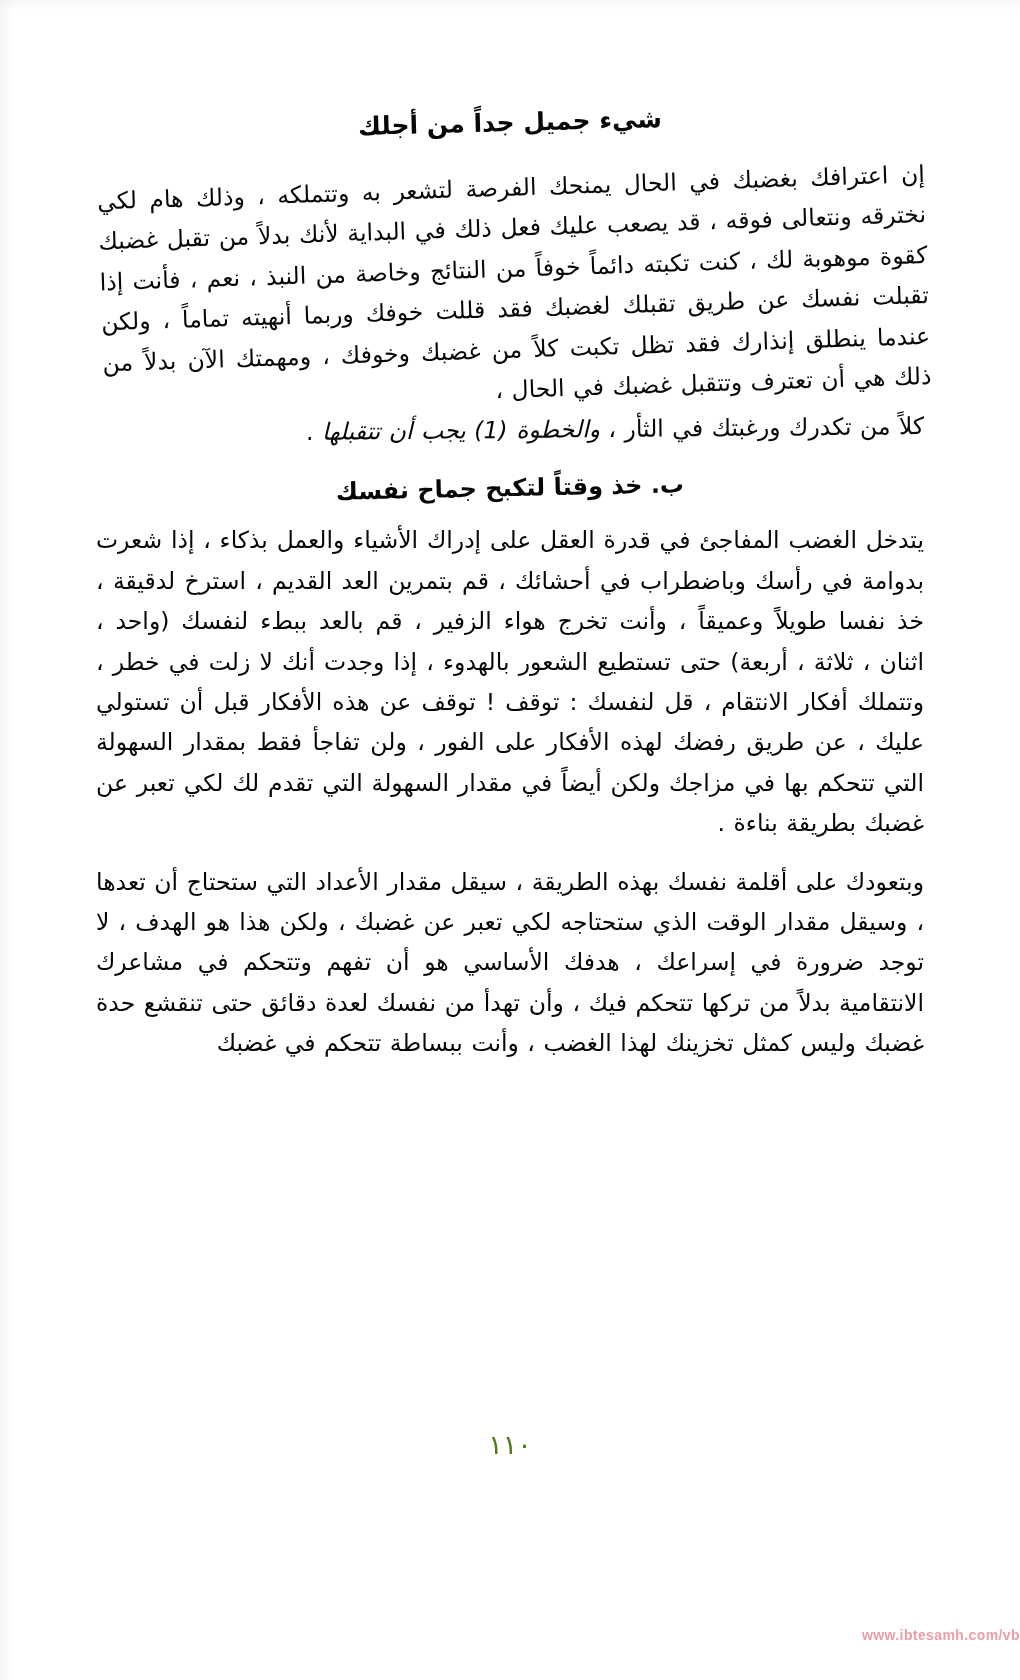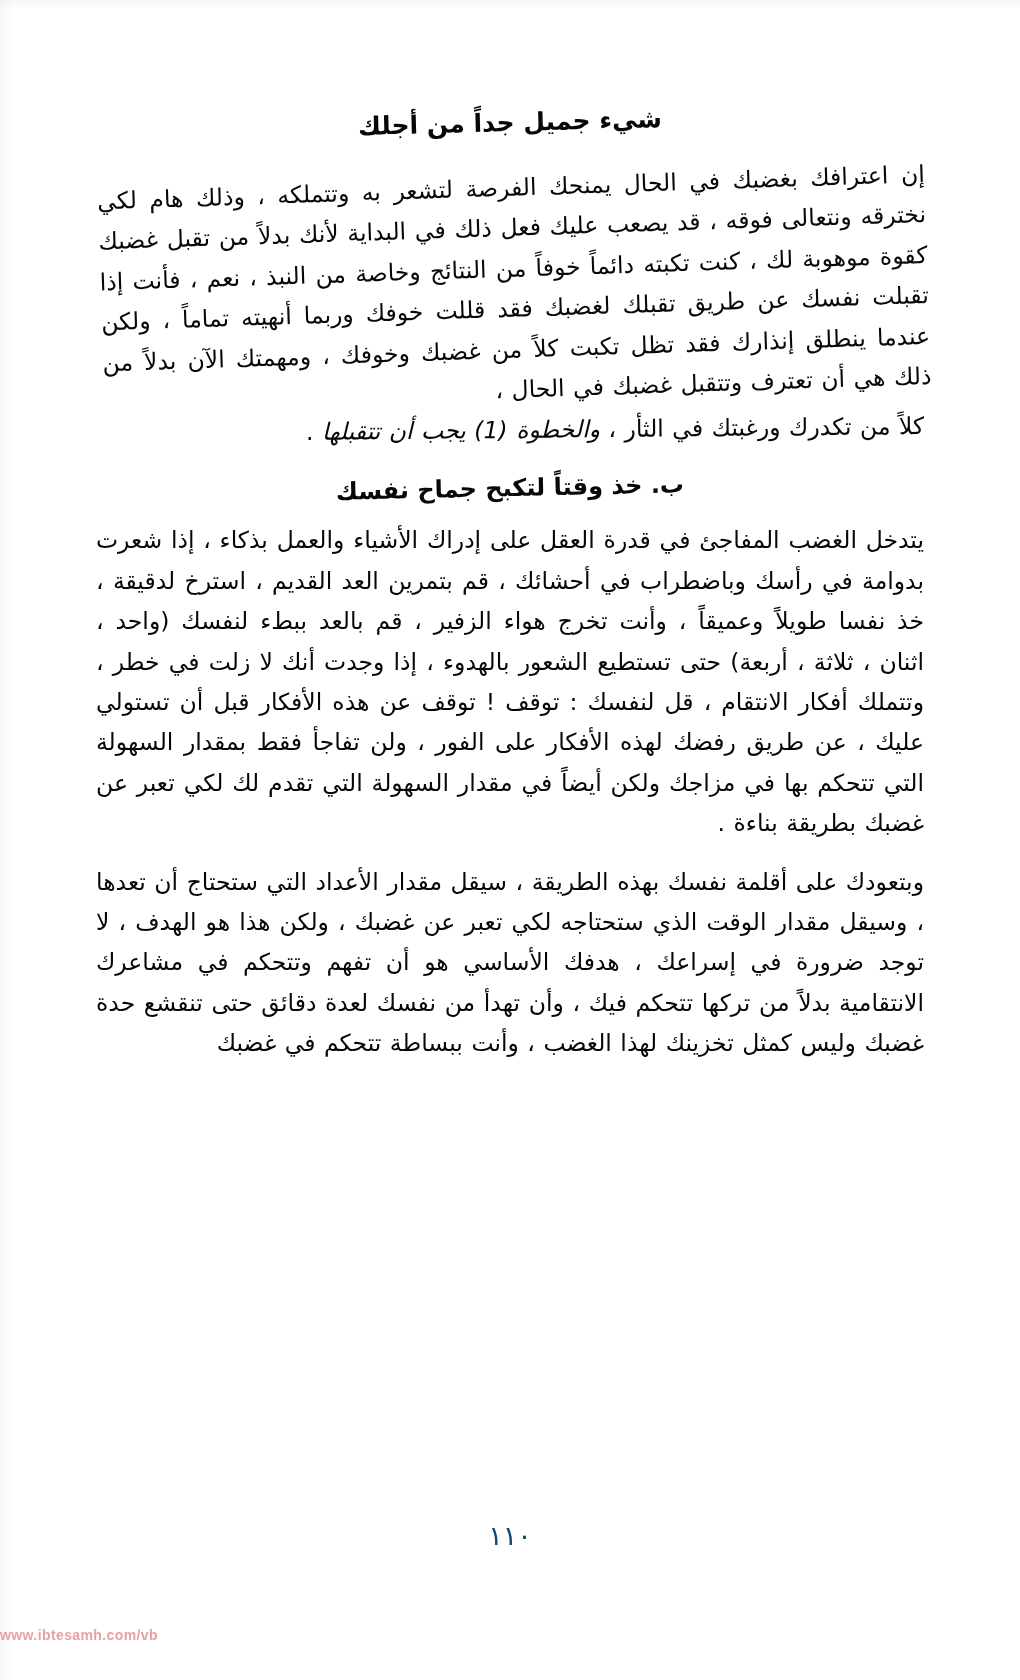--- a/index.html
+++ b/index.html
@@ -95,34 +95,34 @@
   }
 
   .italic-run {
     font-style: italic;
     font-weight: 400;
   }
 
   .page-number {
     position: absolute;
     left: 0; right: 0;
-    top: 1520px;
+    top: 1429px;
     text-align: center;
     font-family: "DejaVu Sans", "Liberation Sans", sans-serif;
     font-size: 27px;
-    color: #0c4a6e;
+    color: #4d7c0f;
     letter-spacing: 2px;
     direction: rtl;
   }
 
   .watermark {
     position: absolute;
     left: 0; right: 0;
     top: 1627px;
-    text-align: left;
+    text-align: right;
     font-family: "Liberation Sans", sans-serif;
     font-size: 14px;
     font-weight: 700;
     color: #e8a0a6;
     letter-spacing: 0.4px;
     direction: ltr;
   }
 </style>
 </head>
 <body>

